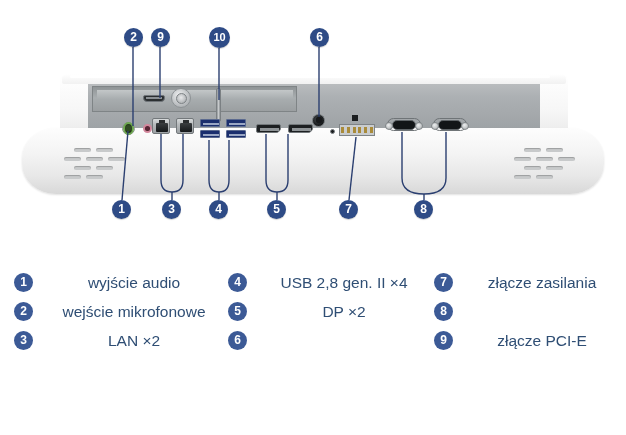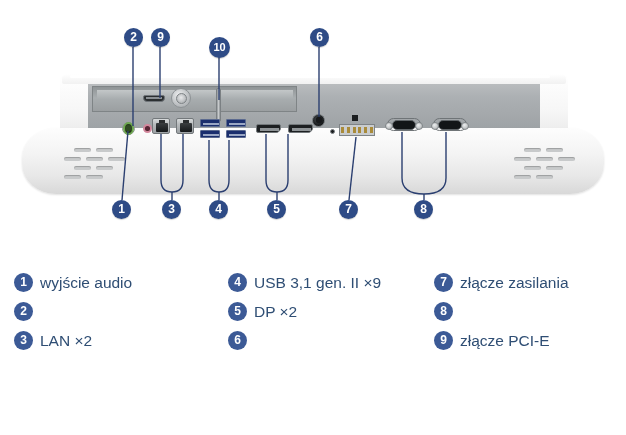--- a/index.html
+++ b/index.html
@@ -172,21 +172,21 @@
   .col.c1{left:14px;width:214px;}
   .col.c2{left:228px;width:206px;}
   .col.c3{left:434px;width:190px;}
   .entry{position:relative;margin-bottom:7px;padding-left:26px;min-height:22px;}
   .entry .num{
     position:absolute;left:0;top:1px;width:19px;height:19px;border-radius:50%;
     background:#3c5a96;color:#fff;font-size:12px;font-weight:bold;
     line-height:19px;text-align:center;
   }
   .entry .txt{
-    display:block;color:#2f4e74;font-size:15.5px;line-height:21px;
+    display:block;color:#2f4e74;font-size:15.5px;line-height:21px;text-align:center;
   }
 </style>
 </head>
 <body>
 
 <div id="stage">
 
   <div id="photo">
 
     <div class="chassis-top"></div>
@@ -317,51 +317,52 @@
 
         <path d="M356 137 L349 200"></path>
 
         <path d="M402 132 L402 178 Q402 194 424 194 Q446 194 446 178 L446 132"></path>
         <path d="M424 194 L424 200"></path>
       </g>
     </svg>
 
     <div class="badge" style="left:124px;top:28px;">2</div>
     <div class="badge" style="left:151px;top:28px;">9</div>
-    <div class="badge wide" style="left:209px;top:37px;">10</div>
+    <div class="badge wide" style="left:209px;top:27px;">10</div>
     <div class="badge" style="left:310px;top:28px;">6</div>
 
     <div class="badge" style="left:112px;top:200px;">1</div>
     <div class="badge" style="left:162px;top:200px;">3</div>
     <div class="badge" style="left:209px;top:200px;">4</div>
     <div class="badge" style="left:267px;top:200px;">5</div>
     <div class="badge" style="left:339px;top:200px;">7</div>
     <div class="badge" style="left:414px;top:200px;">8</div>
   </div>
 
   <div id="legend">
 
     <div class="col c1">
       <div class="entry">
         <span class="num">1</span>
         <span class="txt">wyjście audio</span>
       </div>
       <div class="entry">
         <span class="num">2</span>
+        <span class="txt">wejście mikrofonowe</span>
       </div>
       <div class="entry">
         <span class="num">3</span>
         <span class="txt">LAN ×2</span>
       </div>
     </div>
 
     <div class="col c2">
       <div class="entry">
         <span class="num">4</span>
-        <span class="txt">USB 3,1 gen. II ×9</span>
+        <span class="txt">USB 2,8 gen. II ×4</span>
       </div>
       <div class="entry">
         <span class="num">5</span>
         <span class="txt">DP ×2</span>
       </div>
       <div class="entry">
         <span class="num">6</span>
       </div>
     </div>
 

